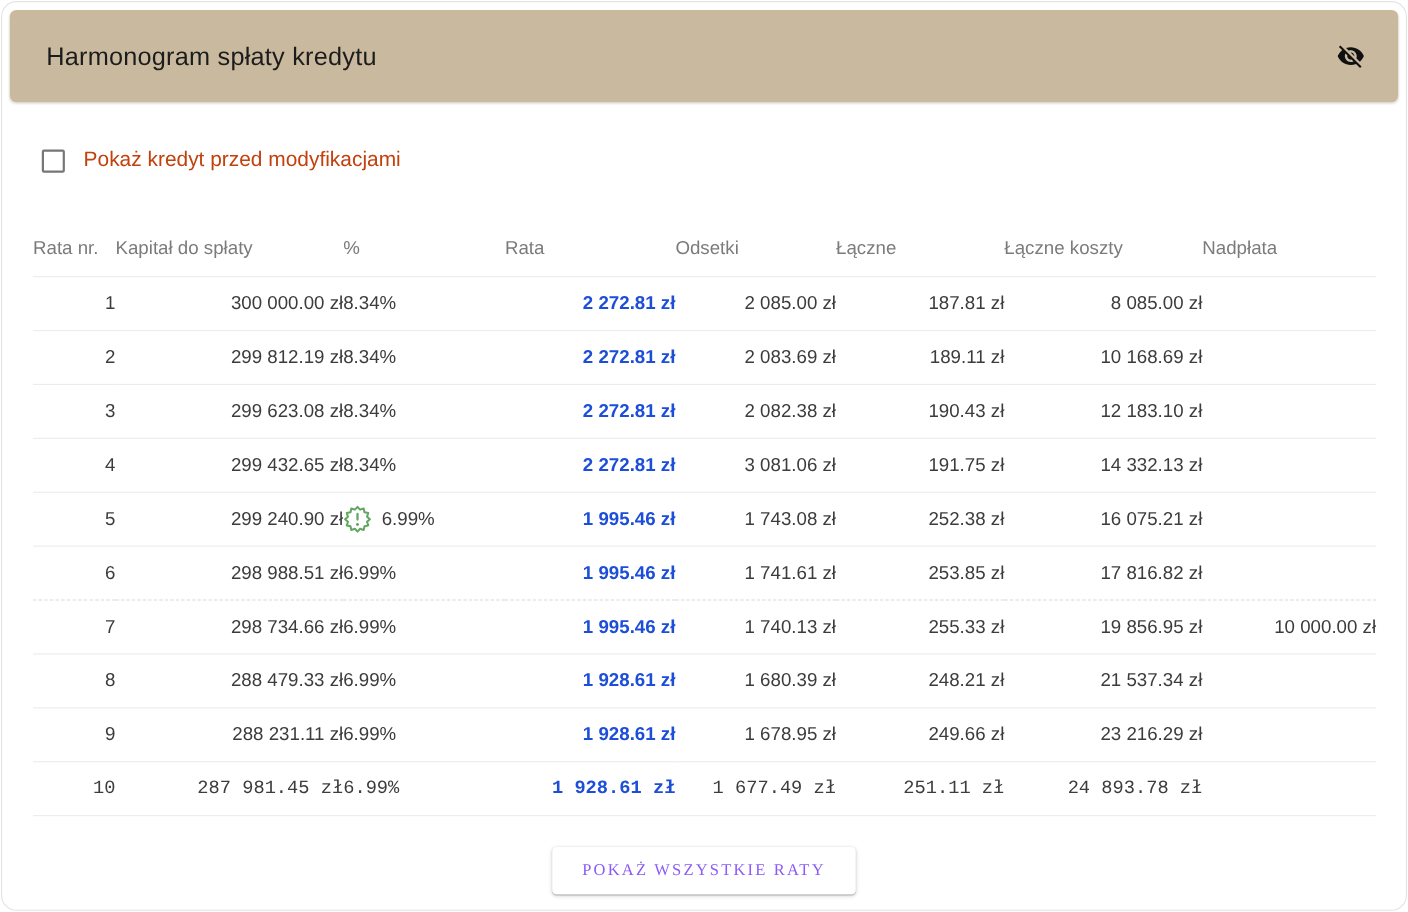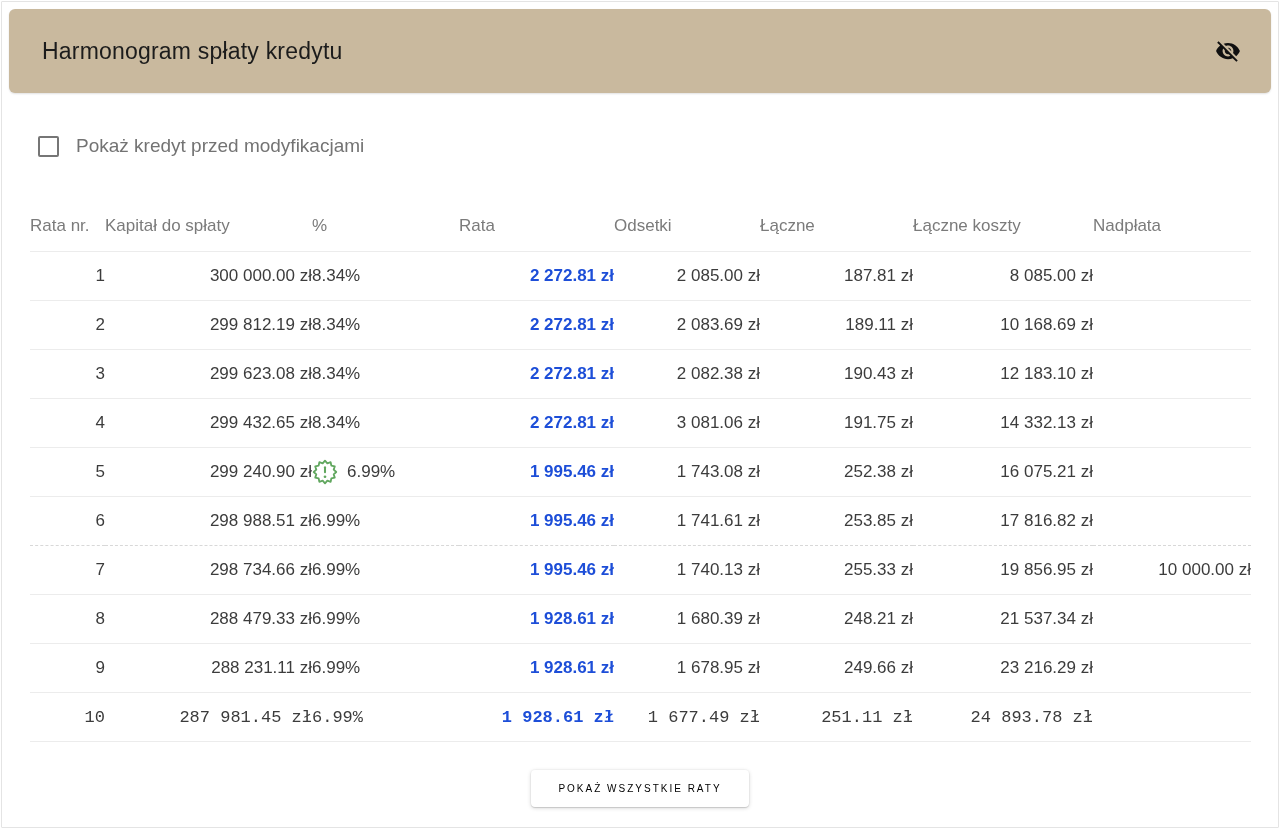--- a/index.html
+++ b/index.html
@@ -6,21 +6,21 @@
   body {
     width:1280px; height:829px;
     font-family:"Liberation Sans", sans-serif;
     -webkit-font-smoothing:antialiased;
   }
   .card {
     box-sizing:border-box;
     margin:1px; width:1278px; height:827px;
     background:#ffffff;
     border:1px solid #e4e4e4;
-    border-radius:1px;
+    border-radius:14px;
     overflow:hidden;
   }
   .card-header {
     box-sizing:border-box;
     margin:7px; height:84px;
     background:var(--header-bg, #c9b99e);
     border-radius:6px;
     display:flex; align-items:center; justify-content:space-between;
     padding:0 28px 0 33px;
     box-shadow:0 1px 2px rgba(0,0,0,.12);
@@ -30,21 +30,21 @@
   }
   .eye-btn { cursor:pointer; line-height:0; padding:2px; }
   .checkbox-row {
     display:flex; align-items:center; gap:17px;
     margin:42px 0 0 36px; width:max-content; cursor:pointer;
   }
   .cb-box {
     box-sizing:border-box; width:21px; height:21px;
     border:2px solid #767676; border-radius:2px; background:#fff;
   }
-  .cb-label { font-size:19px; color:#737373; }
+  .cb-label { font-size:19px; color:#c2410c; }
 
   table.sched {
     table-layout:fixed; border-collapse:collapse;
     margin:44px 28px 0 28px; width:1221px;
   }
   .sched thead th {
     font-weight:400; color:#7b7b7b; font-size:17px;
     text-align:left; height:50px; padding:0; vertical-align:middle;
     border-bottom:1px solid #ececec;
   }
@@ -55,25 +55,25 @@
   }
   .sched tbody tr + tr td { border-top:1px solid #ececec; }
   .sched tbody tr.dashed-top td { border-top:1px dashed #d8d8d8; }
   .sched tbody tr:last-child td { border-bottom:1px solid #ececec;font-family:Liberation Mono, monospace; }
   .sched td.col-3 { font-weight:700; color:#1d4ed8; }
   .pct-wrap { display:flex; align-items:center; gap:9px; }
   .badge svg { display:block; }
 
   .footer { display:flex; justify-content:center; margin-top:28px; }
   .show-all-btn {
-    font-family:Liberation Sans, sans-serif;
+    font-family:Liberation Serif, serif;
     background:#ffffff; border:none; border-radius:4px;
     padding:13px 27px;
-    font-size:10px; font-weight:500; letter-spacing:2px;
-    color:#000000; text-transform:uppercase;
+    font-size:15px; font-weight:500; letter-spacing:2px;
+    color:#8b5cf6; text-transform:uppercase;
     box-shadow:0 1px 1px rgba(0,0,0,.12), 0 1px 4px rgba(0,0,0,.16), 0 0 0 1px rgba(0,0,0,.02);
     cursor:pointer;
   }
 </style>
 </head>
 <body>
 
 <div class="card">
 
   <div class="card-header">

